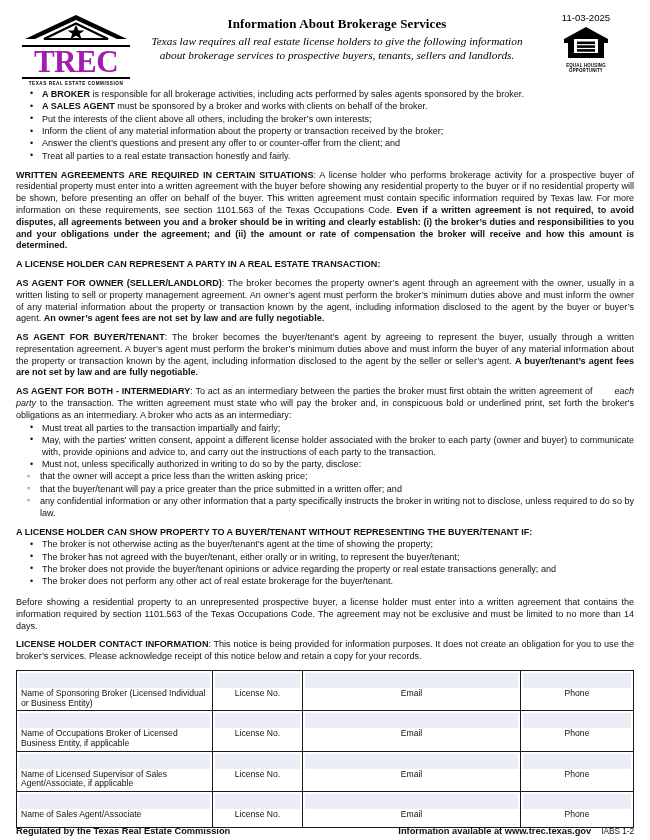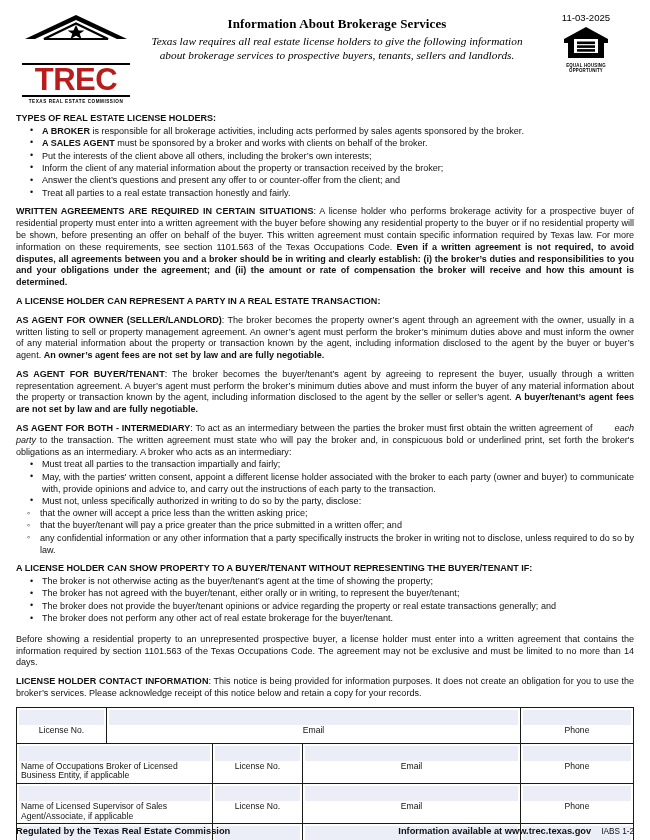--- a/index.html
+++ b/index.html
@@ -36,30 +36,30 @@
     display: flex;
     flex-direction: column;
     align-items: center;
     padding-top: 4px;
   }
   .trec-logo {
     width: 108px;
     position: relative;
   }
   .trec-word {
-    font-family: Liberation Sans, sans-serif;
+    font-family: Liberation Serif, serif;
     font-weight: bold;
     font-size: 31px;
     letter-spacing: -0.5px;
     line-height: 0.96;
     text-align: center;
-    color: #b91c1c;
+    color: #a21caf;
     border-top: 2.5px solid #000;
     border-bottom: 2.5px solid #000;
-    margin-top: 19px;
+    margin-top: 1px;
     padding: 0 2px;
   }
   .trec-sub {
     font-size: 4.6px;
     letter-spacing: 0.55px;
     font-weight: bold;
     text-align: center;
     margin-top: 2px;
     color: #000;
     transform: scaleY(1.25);
@@ -270,21 +270,20 @@
           <rect x="14" y="23.1" width="18" height="2.6" fill="#000"></rect>
         </svg>
         <div class="eho-cap">EQUAL HOUSING</div>
         <div class="eho-cap">OPPORTUNITY</div>
       </div>
     </div>
   </div>
 
   <div class="content">
 
-    <div class="sec-head">TYPES OF REAL ESTATE LICENSE HOLDERS:</div>
     <ul class="bul">
       <li><b>A BROKER</b><span> is responsible for all brokerage activities, including acts performed by sales agents sponsored by the broker.</span></li>
       <li><b>A SALES AGENT</b><span> must be sponsored by a broker and works with clients on behalf of the broker.</span></li>
     </ul>
 
     <ul class="bul">
       <li>Put the interests of the client above all others, including the broker’s own interests;</li>
       <li>Inform the client of any material information about the property or transaction received by the broker;</li>
       <li>Answer the client’s questions and present any offer to or counter-offer from the client; and</li>
       <li>Treat all parties to a real estate transaction honestly and fairly.</li>
@@ -319,20 +318,24 @@
       <li>The broker does not perform any other act of real estate brokerage for the buyer/tenant.</li>
     </ul>
     <div class="para tight" style="margin-top:9px">Before showing a residential property to an unrepresented prospective buyer, a license holder must enter into a written agreement that contains the information required by section 1101.563 of the Texas Occupations Code. The agreement may not be exclusive and must be limited to no more than 14 days.</div>
 
     <div class="para"><b>LICENSE HOLDER CONTACT INFORMATION</b><span>: This notice is being provided for information purposes. It does not create an obligation for you to use the broker’s services. Please acknowledge receipt of this notice below and retain a copy for your records.</span></div>
   </div>
 
   <div class="formtable">
 
     <div class="frow">
+      <div class="fcell c-name">
+        <div class="fieldbox"></div>
+        <div class="flabel two">Name of Sponsoring Broker (Licensed Individual or Business Entity)</div>
+      </div>
       <div class="fcell c-lic">
         <div class="fieldbox"></div>
         <div class="flabel ctr">License No.</div>
       </div>
       <div class="fcell c-email">
         <div class="fieldbox"></div>
         <div class="flabel ctr">Email</div>
       </div>
       <div class="fcell c-phone">
         <div class="fieldbox"></div>

